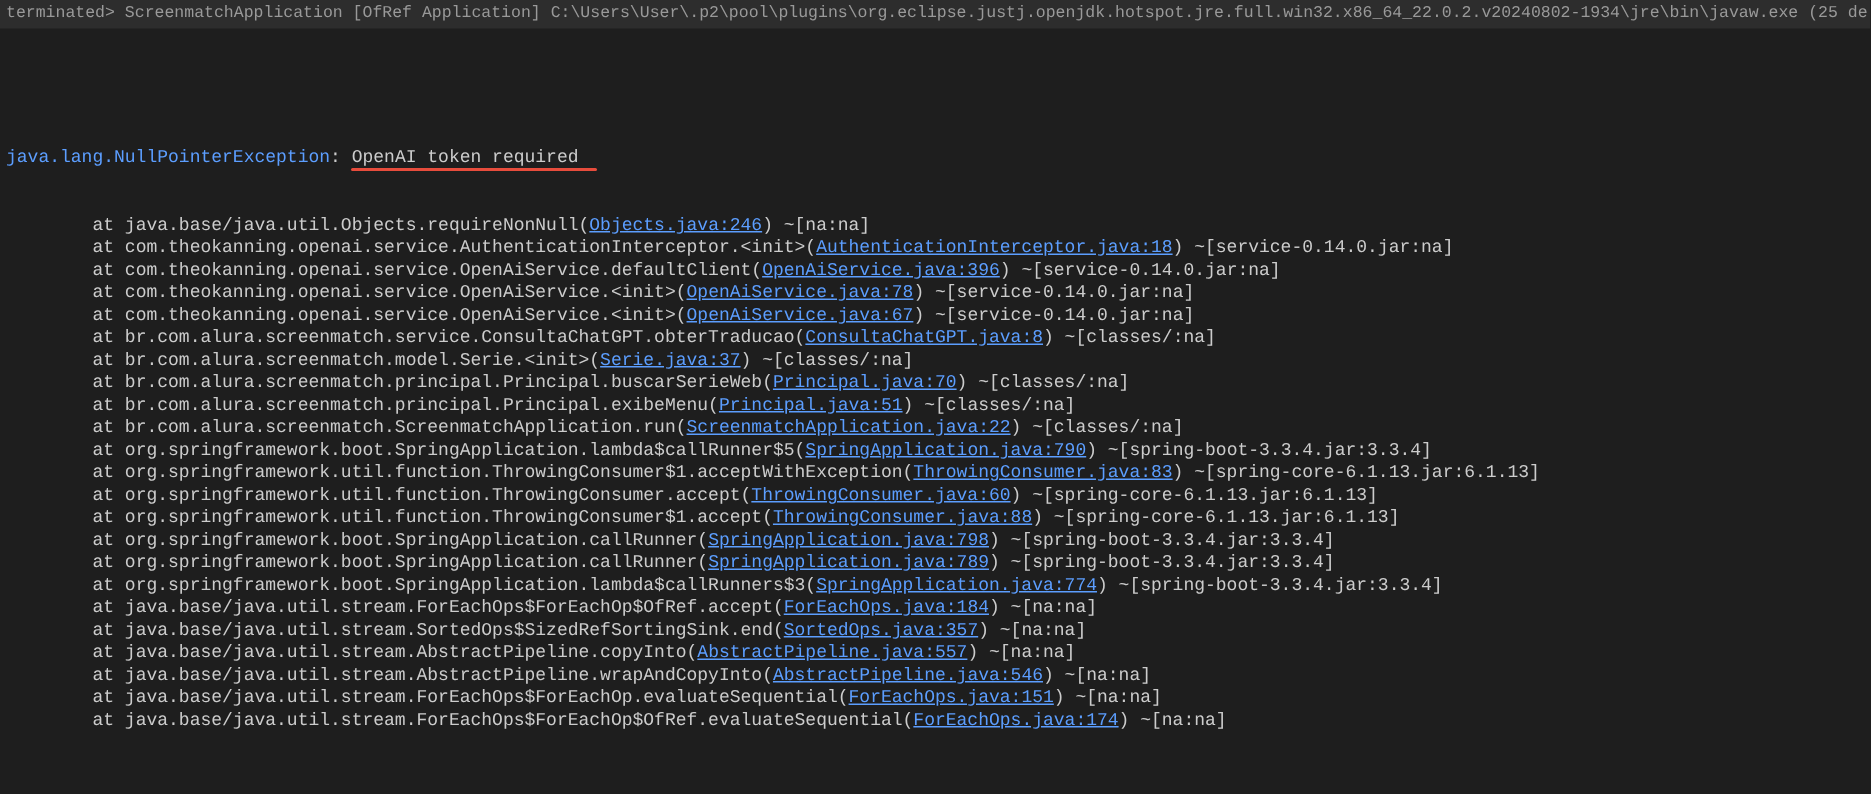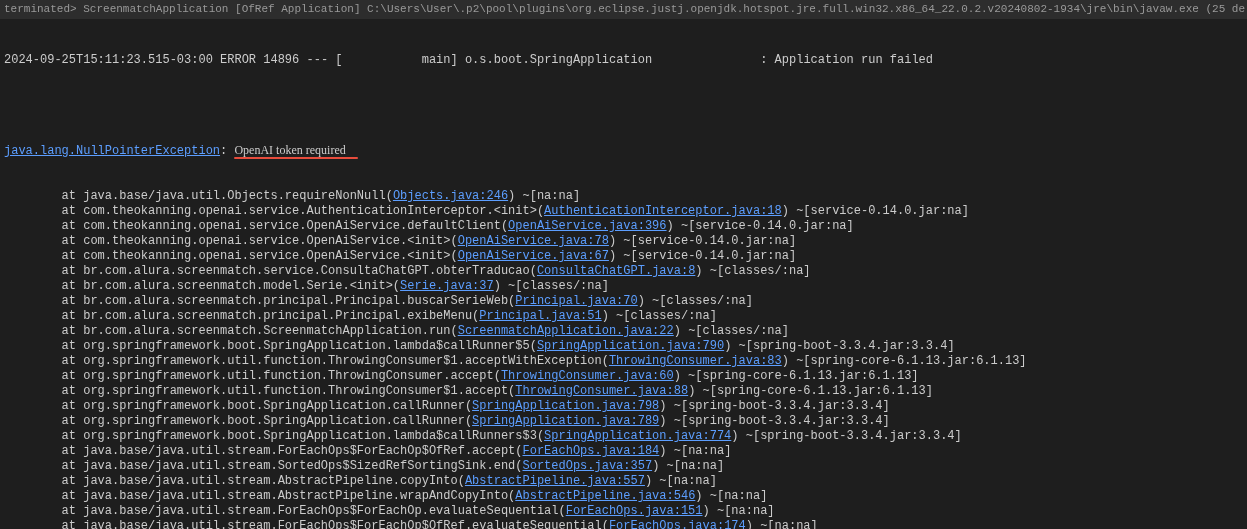--- a/index.html
+++ b/index.html
@@ -33,28 +33,26 @@
     .line {
       white-space: pre;
     }
     .link {
       color: #5c9eff;
       text-decoration: underline;
       text-align: right;
     }
     .exception {
       color: #5c9eff;
-      text-decoration: underline;
     }
     .error-msg {
       color: #cccccc;
     }
     .underline-red {
       position: relative;
-      font-family: Liberation Serif, serif;
     }
     .underline-red::after {
       content: '';
       position: absolute;
       left: 0;
       right: -12px;
       bottom: -2px;
       height: 2px;
       background: #e74c3c;
       border-radius: 1px;
@@ -63,17 +61,16 @@
       color: #cccccc;
       white-space: pre;
     }
   </style>
 </head>
 <body>
 
 <div class="header"><span>terminated&gt;</span> <span>ScreenmatchApplication [OfRef Application]</span> <span>C:\Users\User\.p2\pool\plugins\org.eclipse.justj.openjdk.hotspot.jre.full.win32.x86_64_22.0.2.v20240802-1934\jre\bin\javaw.exe</span> <span>(25 de set. de 2024 15:10:14 – 15:11:24) [pid: 14896]</span></div>
 
 <div class="console">
-  <div class="line"><span>2024-09-25T15:11:23.515-03:00</span> <span>ERROR</span> <span>14896</span> <span>---</span> <span>[           main]</span> <span>o.s.boot.SpringApplication</span>               <span>:</span> <span>Application run failed</span></div>
   <div class="line">&nbsp;</div>
   <div class="line"><span class="exception">java.lang.NullPointerException</span><span class="error-msg">: </span><span class="error-msg underline-red">OpenAI token required</span></div>
   <div id="stack-container"><div class="trace-line">        at <span>java.base/java.util.Objects.requireNonNull(</span><span class="link">Objects.java:246</span><span>) ~[na:na]</span></div><div class="trace-line">        at <span>com.theokanning.openai.service.AuthenticationInterceptor.&lt;init&gt;(</span><span class="link">AuthenticationInterceptor.java:18</span><span>) ~[service-0.14.0.jar:na]</span></div><div class="trace-line">        at <span>com.theokanning.openai.service.OpenAiService.defaultClient(</span><span class="link">OpenAiService.java:396</span><span>) ~[service-0.14.0.jar:na]</span></div><div class="trace-line">        at <span>com.theokanning.openai.service.OpenAiService.&lt;init&gt;(</span><span class="link">OpenAiService.java:78</span><span>) ~[service-0.14.0.jar:na]</span></div><div class="trace-line">        at <span>com.theokanning.openai.service.OpenAiService.&lt;init&gt;(</span><span class="link">OpenAiService.java:67</span><span>) ~[service-0.14.0.jar:na]</span></div><div class="trace-line">        at <span>br.com.alura.screenmatch.service.ConsultaChatGPT.obterTraducao(</span><span class="link">ConsultaChatGPT.java:8</span><span>) ~[classes/:na]</span></div><div class="trace-line">        at <span>br.com.alura.screenmatch.model.Serie.&lt;init&gt;(</span><span class="link">Serie.java:37</span><span>) ~[classes/:na]</span></div><div class="trace-line">        at <span>br.com.alura.screenmatch.principal.Principal.buscarSerieWeb(</span><span class="link">Principal.java:70</span><span>) ~[classes/:na]</span></div><div class="trace-line">        at <span>br.com.alura.screenmatch.principal.Principal.exibeMenu(</span><span class="link">Principal.java:51</span><span>) ~[classes/:na]</span></div><div class="trace-line">        at <span>br.com.alura.screenmatch.ScreenmatchApplication.run(</span><span class="link">ScreenmatchApplication.java:22</span><span>) ~[classes/:na]</span></div><div class="trace-line">        at <span>org.springframework.boot.SpringApplication.lambda$callRunner$5(</span><span class="link">SpringApplication.java:790</span><span>) ~[spring-boot-3.3.4.jar:3.3.4]</span></div><div class="trace-line">        at <span>org.springframework.util.function.ThrowingConsumer$1.acceptWithException(</span><span class="link">ThrowingConsumer.java:83</span><span>) ~[spring-core-6.1.13.jar:6.1.13]</span></div><div class="trace-line">        at <span>org.springframework.util.function.ThrowingConsumer.accept(</span><span class="link">ThrowingConsumer.java:60</span><span>) ~[spring-core-6.1.13.jar:6.1.13]</span></div><div class="trace-line">        at <span>org.springframework.util.function.ThrowingConsumer$1.accept(</span><span class="link">ThrowingConsumer.java:88</span><span>) ~[spring-core-6.1.13.jar:6.1.13]</span></div><div class="trace-line">        at <span>org.springframework.boot.SpringApplication.callRunner(</span><span class="link">SpringApplication.java:798</span><span>) ~[spring-boot-3.3.4.jar:3.3.4]</span></div><div class="trace-line">        at <span>org.springframework.boot.SpringApplication.callRunner(</span><span class="link">SpringApplication.java:789</span><span>) ~[spring-boot-3.3.4.jar:3.3.4]</span></div><div class="trace-line">        at <span>org.springframework.boot.SpringApplication.lambda$callRunners$3(</span><span class="link">SpringApplication.java:774</span><span>) ~[spring-boot-3.3.4.jar:3.3.4]</span></div><div class="trace-line">        at <span>java.base/java.util.stream.ForEachOps$ForEachOp$OfRef.accept(</span><span class="link">ForEachOps.java:184</span><span>) ~[na:na]</span></div><div class="trace-line">        at <span>java.base/java.util.stream.SortedOps$SizedRefSortingSink.end(</span><span class="link">SortedOps.java:357</span><span>) ~[na:na]</span></div><div class="trace-line">        at <span>java.base/java.util.stream.AbstractPipeline.copyInto(</span><span class="link">AbstractPipeline.java:557</span><span>) ~[na:na]</span></div><div class="trace-line">        at <span>java.base/java.util.stream.AbstractPipeline.wrapAndCopyInto(</span><span class="link">AbstractPipeline.java:546</span><span>) ~[na:na]</span></div><div class="trace-line">        at <span>java.base/java.util.stream.ForEachOps$ForEachOp.evaluateSequential(</span><span class="link">ForEachOps.java:151</span><span>) ~[na:na]</span></div><div class="trace-line">        at <span>java.base/java.util.stream.ForEachOps$ForEachOp$OfRef.evaluateSequential(</span><span class="link">ForEachOps.java:174</span><span>) ~[na:na]</span></div></div>
 </div>
 
 </body></html>

